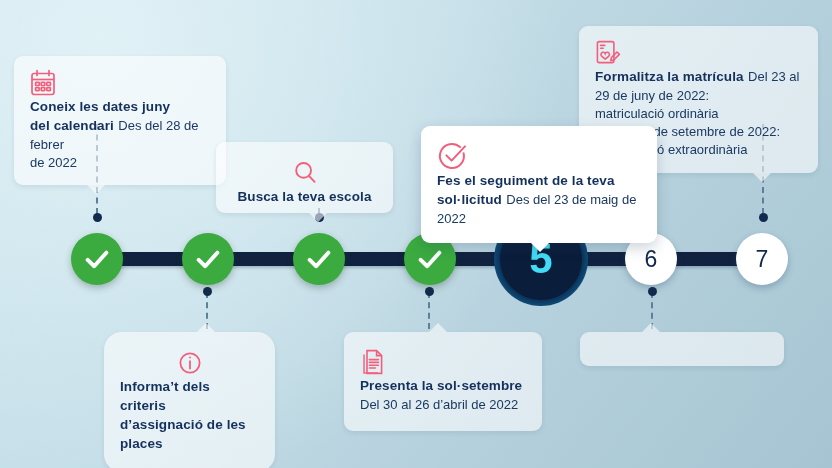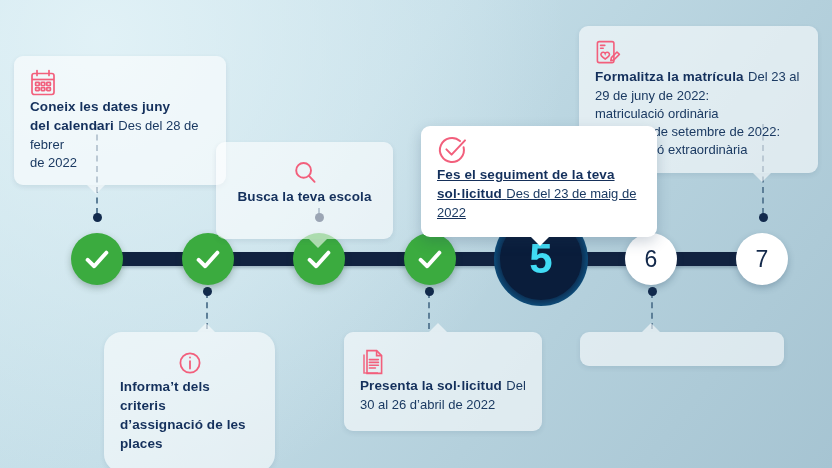--- a/index.html
+++ b/index.html
@@ -192,36 +192,36 @@
         <span class="title">Formalitza la matrícula</span>
         <span class="sub">Del 23 al 29 de juny de 2022:
 matriculació ordinària
 Del 5 al 7 de setembre de 2022:
 matriculació extraordinària</span>
       </span>
     </div>
     <span class="tail down" style="left:174px;bottom:-9px;"></span>
   </div>
 
-  <div class="card" style="left:216px;top:142px;width:177px;padding-top:17px;padding-bottom:33px;">
+  <div class="card" style="left:216px;top:142px;width:177px;padding-top:17px;padding-bottom:7px;">
     <div class="row" style="align-items:center;">
       <span class="icon">
         <svg viewBox="0 0 26 28" fill="none" stroke="#f25f7c" stroke-width="1.9" stroke-linecap="round">
           <circle cx="11.6" cy="11.4" r="7.4"></circle>
           <path d="M17.2 17.2l5.4 5.6"></path>
         </svg>
       </span>
       <span class="txt">
         <span class="title">Busca la teva escola</span>
       </span>
     </div>
     <span class="tail down" style="left:93px;bottom:-9px;"></span>
   </div>
 
-  <div class="card white" style="left:421px;top:126px;width:236px;padding:9px 16px 16px 16px;text-decoration:underline;">
+  <div class="card white" style="left:421px;top:126px;width:236px;padding:15px 16px 16px 16px;">
     <div class="row">
       <span class="icon" style="width:30px;height:30px;">
         <svg viewBox="0 0 30 30" fill="none" stroke="#f25f7c" stroke-width="2" stroke-linecap="round" stroke-linejoin="round">
           <path d="M26.6 12.2a12 12 0 1 1-3.6-6.1"></path>
           <path d="M9.4 14.4l5.2 5.2L28 5.4"></path>
         </svg>
       </span>
       <span class="txt">
         <span class="title">Fes el seguiment de la teva
 sol·licitud</span>
@@ -252,21 +252,21 @@
     <div class="row">
       <span class="icon">
         <svg viewBox="0 0 26 28" fill="none" stroke="#f25f7c" stroke-width="1.6">
           <path d="M7 2.6h9.6l5 5v17.8H7z"></path>
           <path d="M16.6 2.6v5h5"></path>
           <path d="M4 6.4v18.6h14" stroke-opacity=".9"></path>
           <path d="M9.4 11.6h9M9.4 14.4h9M9.4 17.2h9M9.4 20h6" stroke-linecap="round"></path>
         </svg>
       </span>
       <span class="txt">
-        <span class="title">Presenta la sol·licitud</span>
+        <span class="title">Presenta la sol·setembre</span>
         <span class="sub">Del 30 al 26 d’abril de 2022</span>
       </span>
     </div>
     <span class="tail up" style="left:85px;top:-9px;"></span>
   </div>
 
   <div class="card" style="left:580px;top:332px;width:204px;padding-top:14px;padding-bottom:20px;">
     <span class="tail up" style="left:62px;top:-9px;"></span>
   </div>
 

